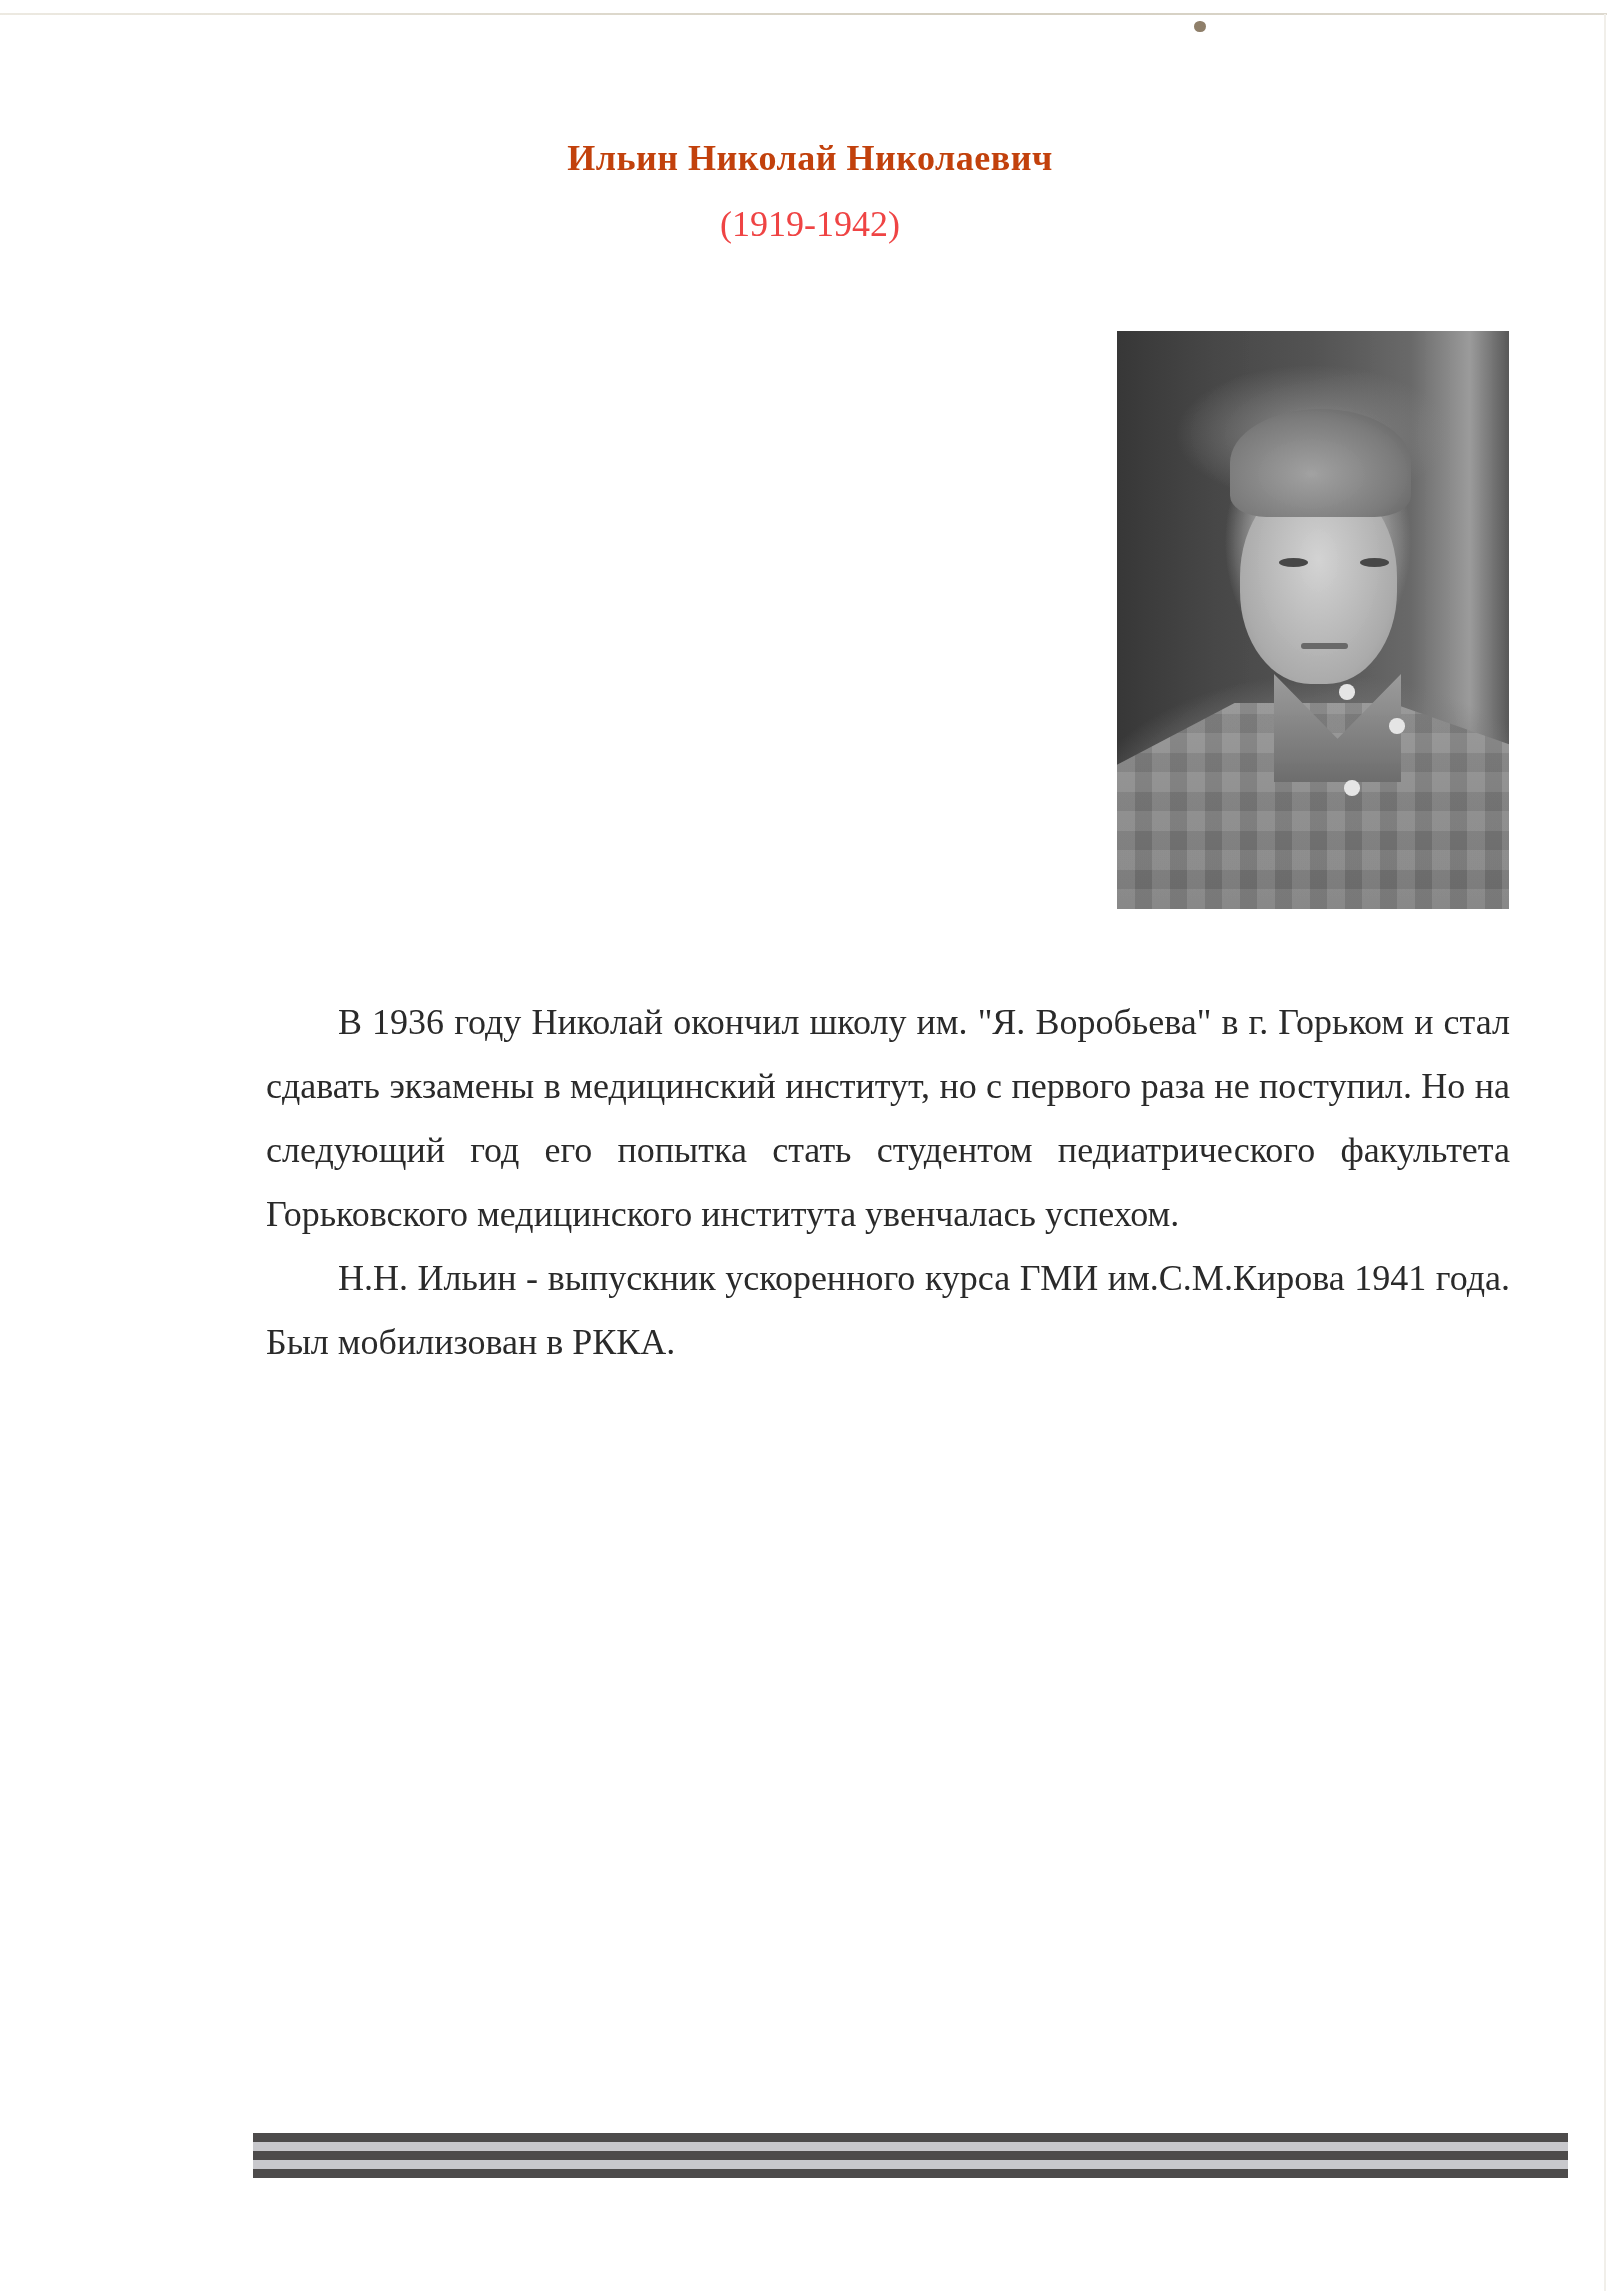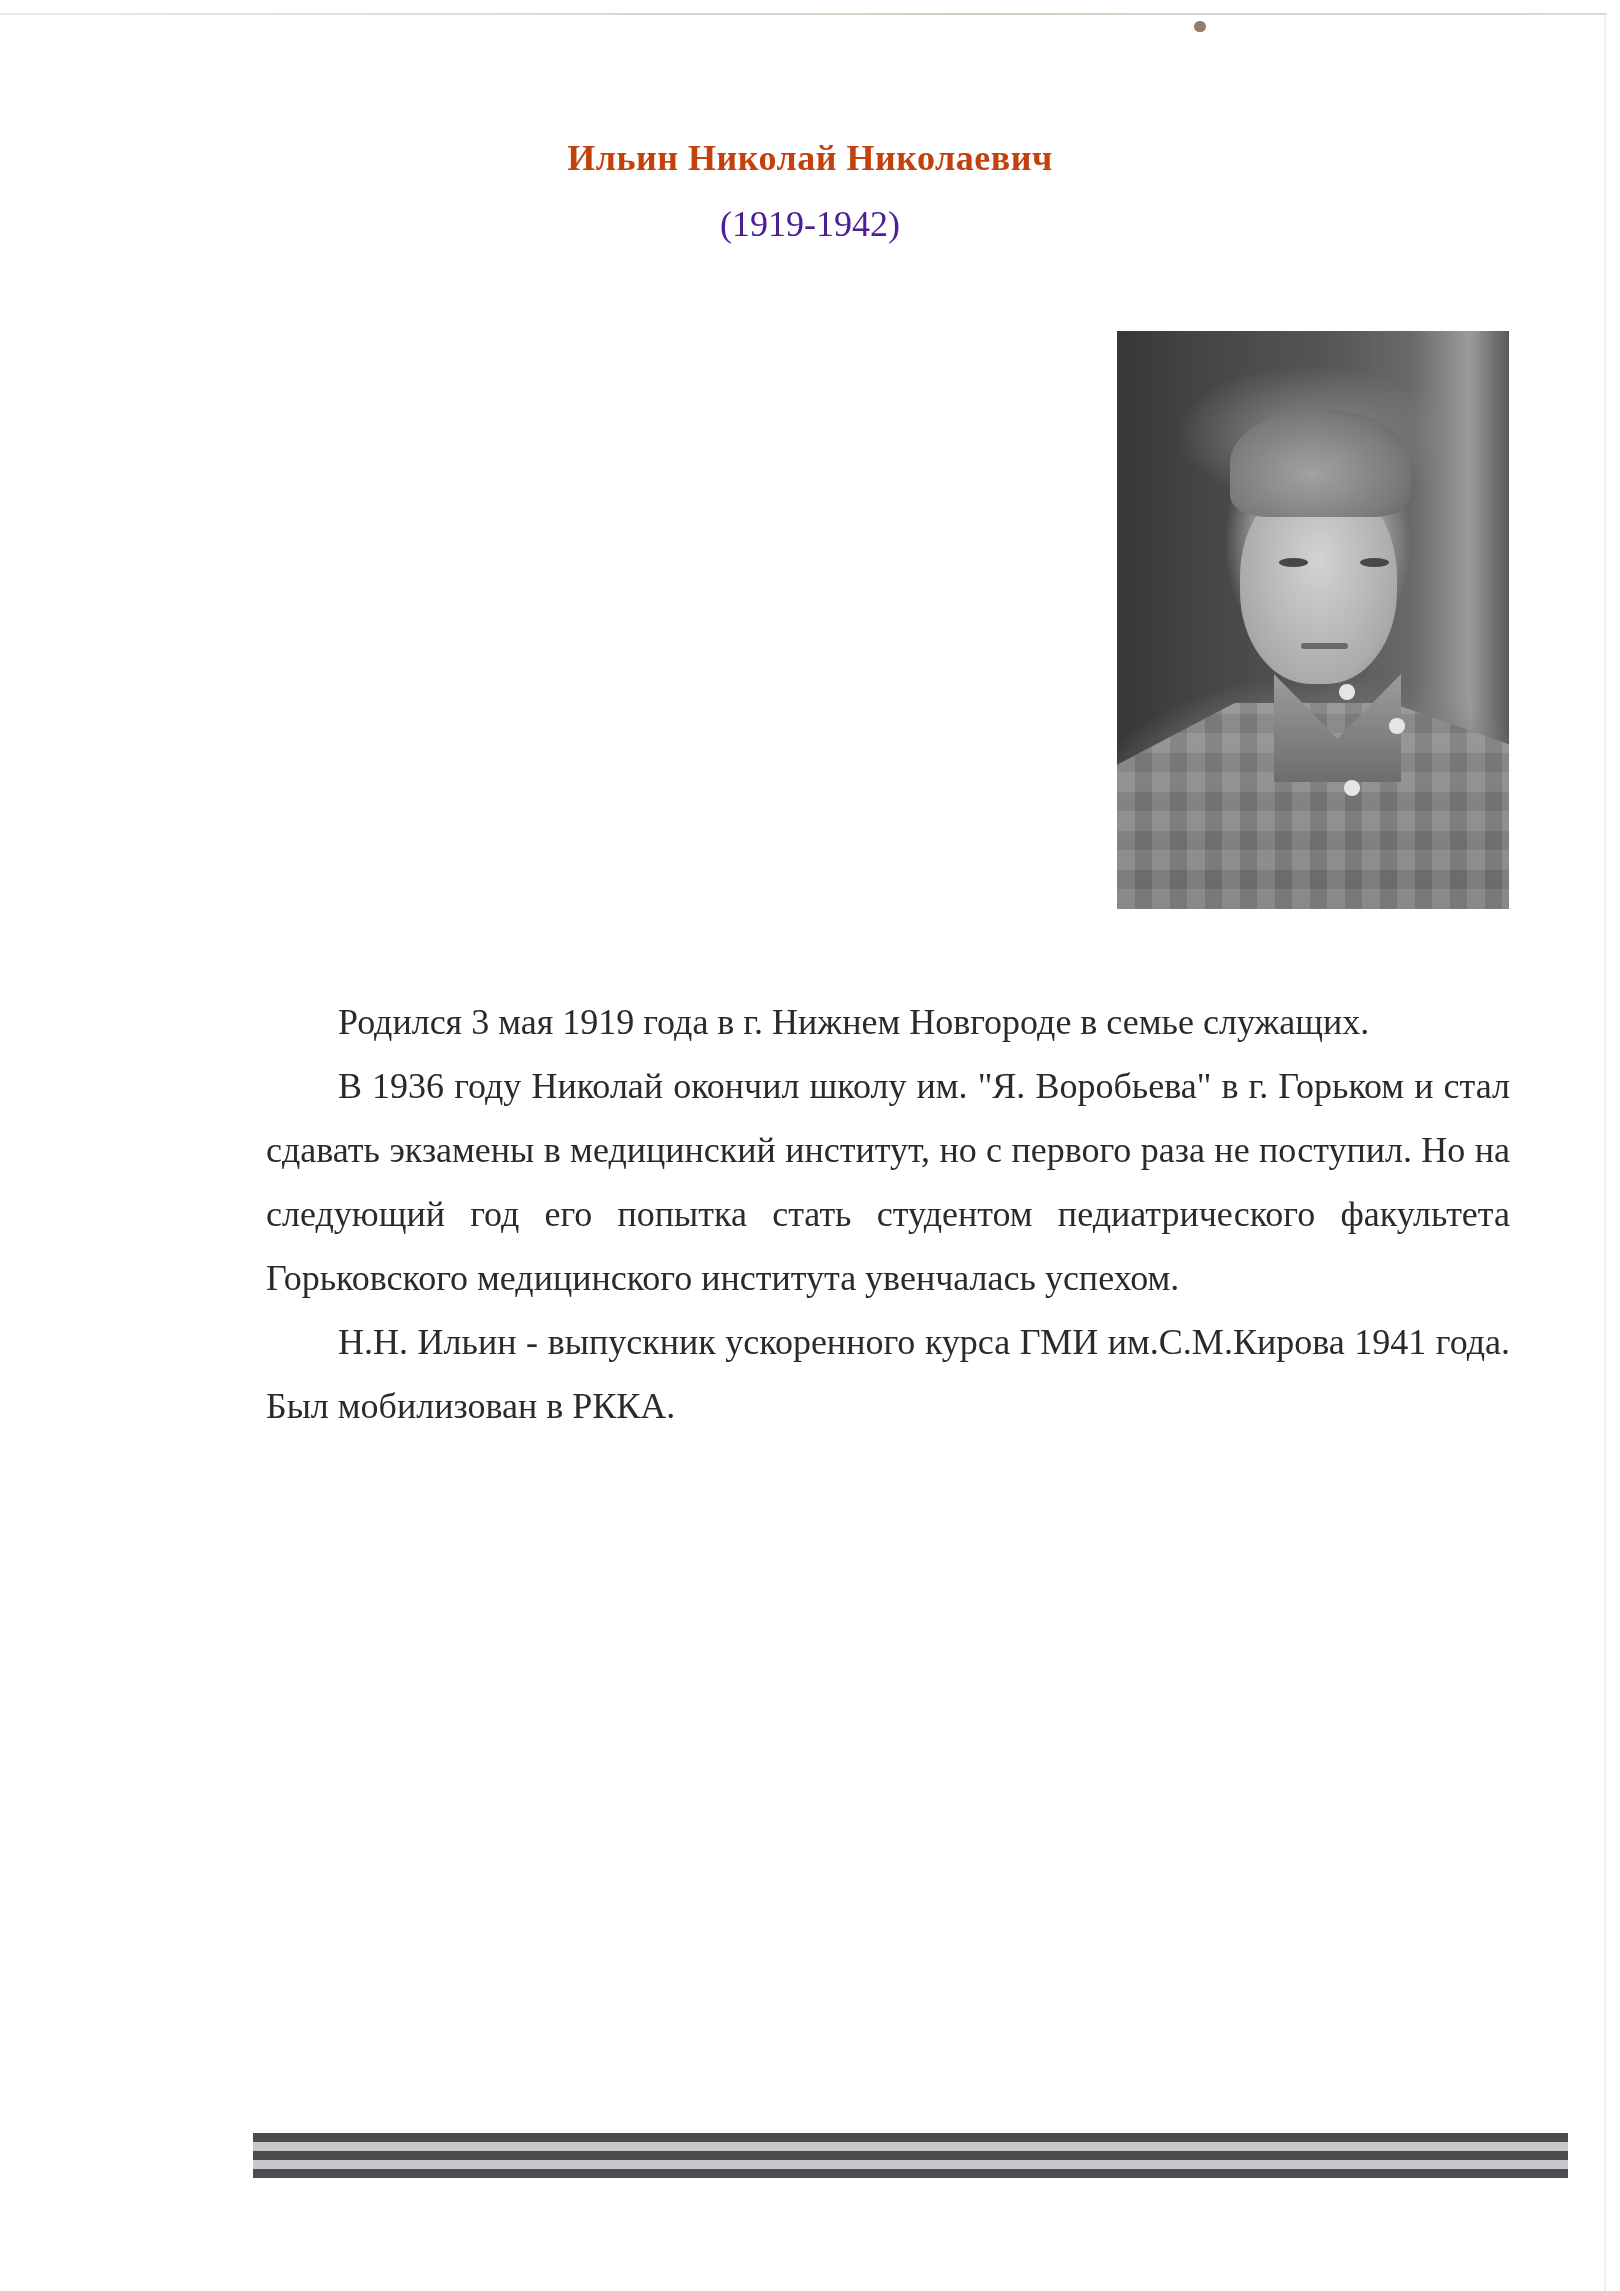--- a/index.html
+++ b/index.html
@@ -23,21 +23,21 @@
     position: absolute; left: 1194px; top: 20.6px; width: 11.8px; height: 11.8px;
     border-radius: 50%; background: #8f7f6a;
   }
   .title {
     position: absolute; left: 0; width: 1620px; top: 137px;
     text-align: center; font-weight: bold; font-size: 36px; letter-spacing: 0.5px;
     color: #c2410c;
   }
   .dates {
     position: absolute; left: 0; width: 1620px; top: 203px;
-    text-align: center; font-size: 36px; color: #4c1d95;
+    text-align: center; font-size: 36px; color: #ef4444;
   }
   .portrait {
     position: absolute; left: 1117px; top: 331px; width: 392px; height: 578px;
     background:
       radial-gradient(ellipse 93px 127px at 201px 211px, #c9c9c9 0%, #b3b3b3 55%, rgba(150,150,150,0) 100%),
       radial-gradient(ellipse 137px 69px at 196px 103px, #8a8a8a 0%, rgba(110,110,110,0) 100%),
       radial-gradient(ellipse 255px 167px at 206px 510px, #8d8d8d 0%, #7a7a7a 60%, rgba(100,100,100,0) 100%),
       linear-gradient(90deg, #3a3a3a 0%, #4a4a4a 25%, #555 50%, #6a6a6a 75%, #9a9a9a 90%, #5a5a5a 100%);
     filter: grayscale(1) contrast(1.05);
     overflow: hidden;
@@ -98,21 +98,20 @@
   <div class="hair"></div>
   <div class="eye l"></div>
   <div class="eye r"></div>
   <div class="mouth"></div>
   <div class="button" style="left:222px;top:353px;"></div>
   <div class="button" style="left:272px;top:387px;"></div>
   <div class="button" style="left:227px;top:449px;"></div>
 </div>
 
 <div class="body-text">
-  <p>Родился 3 мая 1919 года в г. Нижнем Новгороде в семье служащих.</p>
   <p>В 1936 году Николай окончил школу им. "Я. Воробьева" в г. Горьком и стал сдавать экзамены в медицинский институт, но с первого раза не поступил. Но на следующий год его попытка стать студентом педиатрического факультета Горьковского медицинского института увенчалась успехом.</p>
   <p>Н.Н. Ильин - выпускник ускоренного курса ГМИ им.С.М.Кирова 1941 года. Был мобилизован в РККА.</p>
 </div>
 
 <div class="ribbon">
   <div class="band dark"></div>
   <div class="band light"></div>
   <div class="band dark"></div>
   <div class="band light"></div>
   <div class="band dark"></div>

